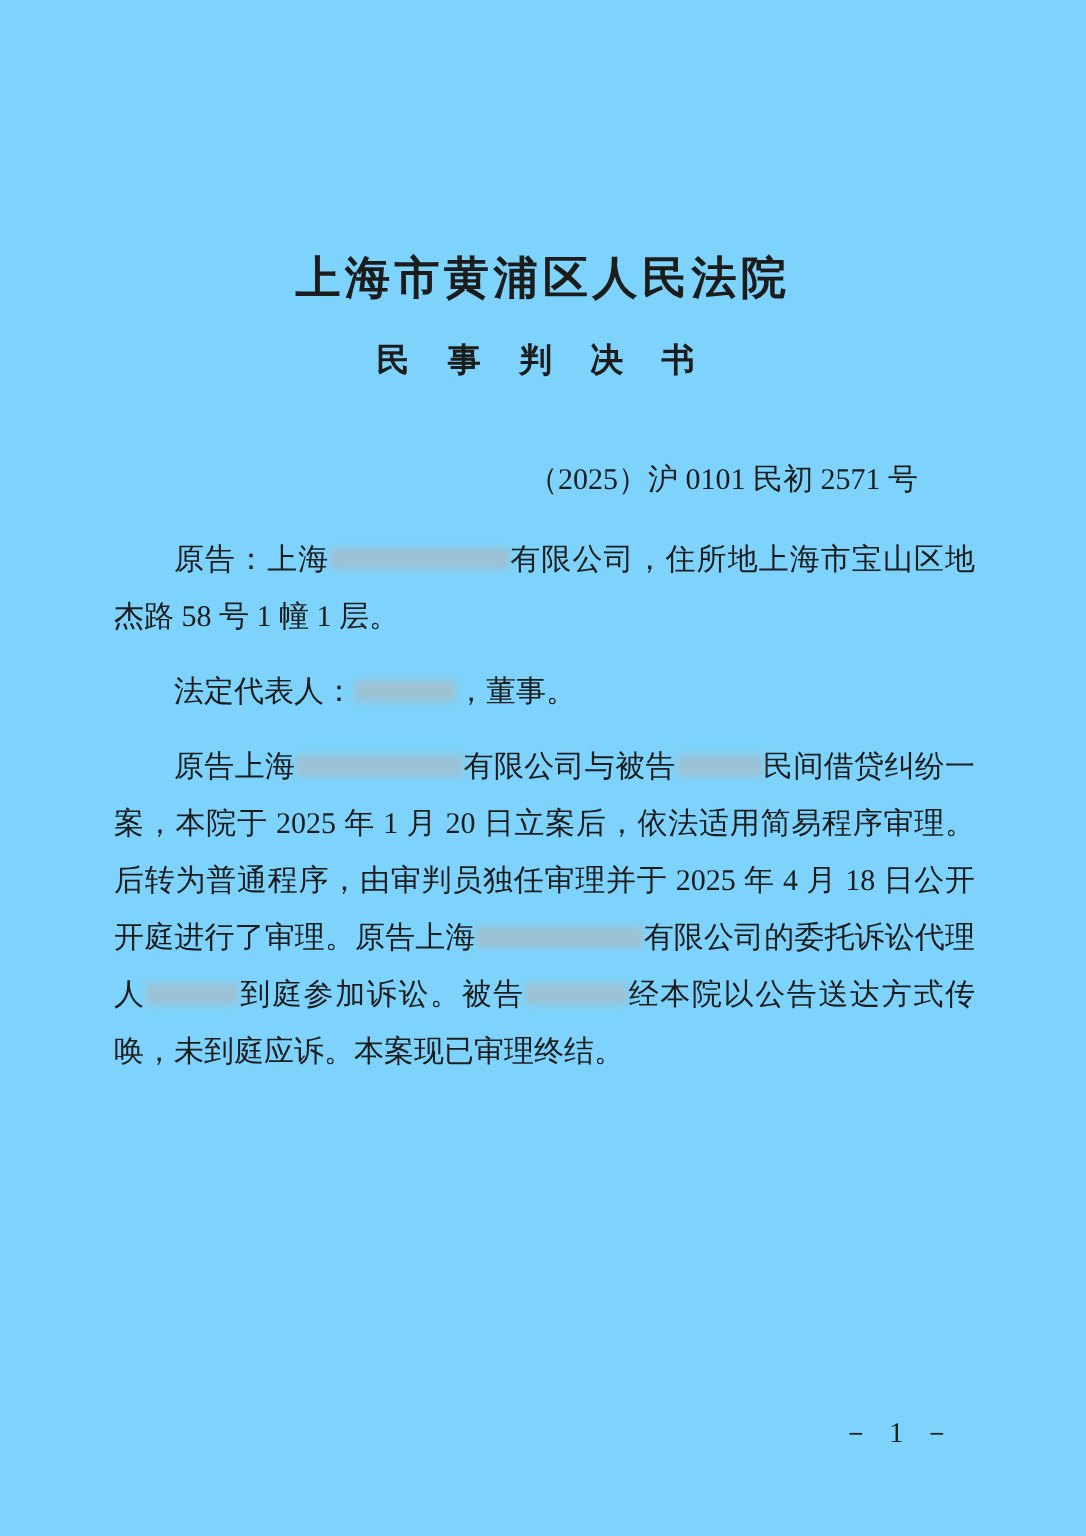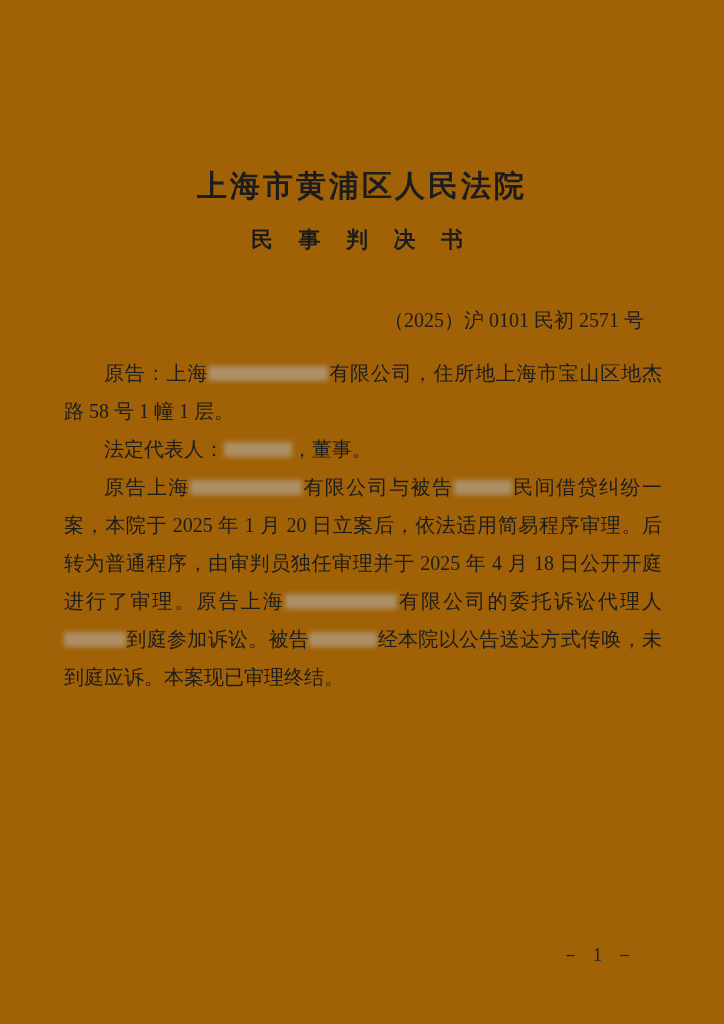--- a/index.html
+++ b/index.html
@@ -4,21 +4,21 @@
 <style>
   html, body {
     margin: 0;
     padding: 0;
     background: #ffffff;
   }
   .page {
     position: relative;
     width: 724px;
     height: 1024px;
-    background: #a16207;
+    background: #7dd3fc;
     overflow: hidden;
     font-family: "Liberation Serif", "DejaVu Serif", serif;
     color: #1c1c1c;
     box-sizing: border-box;
   }
   .court-title {
     margin-top: 166px;
     text-align: center;
     font-size: 30px;
     font-weight: bold;
@@ -29,32 +29,32 @@
     margin-top: 14px;
     text-align: center;
     font-size: 22px;
     font-weight: bold;
     letter-spacing: 10px;
     line-height: 40px;
   }
   .case-number {
     margin-top: 46px;
     text-align: right;
-    padding-right: 80px;
+    padding-right: 112px;
     font-size: 20px;
     line-height: 28px;
   }
   .judgment-body {
     margin: 20px 62px 0 64px;
     font-size: 20px;
     line-height: 38px;
     text-align: justify;
   }
   .judgment-body p {
-    margin: 0;
+    margin: 12px;
     padding: 0;
     text-indent: 2em;
   }
   .redacted {
     display: inline-block;
     height: 15px;
     background: #b5b5b5;
     border-radius: 2px;
     filter: blur(2.5px);
     opacity: 0.55;

